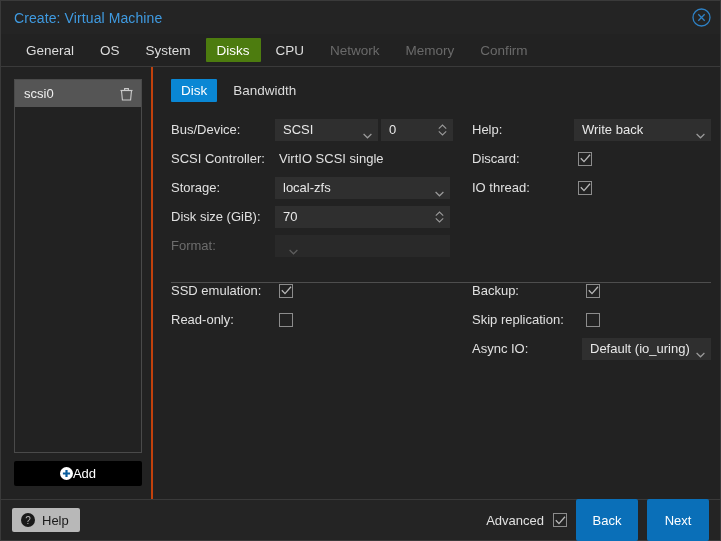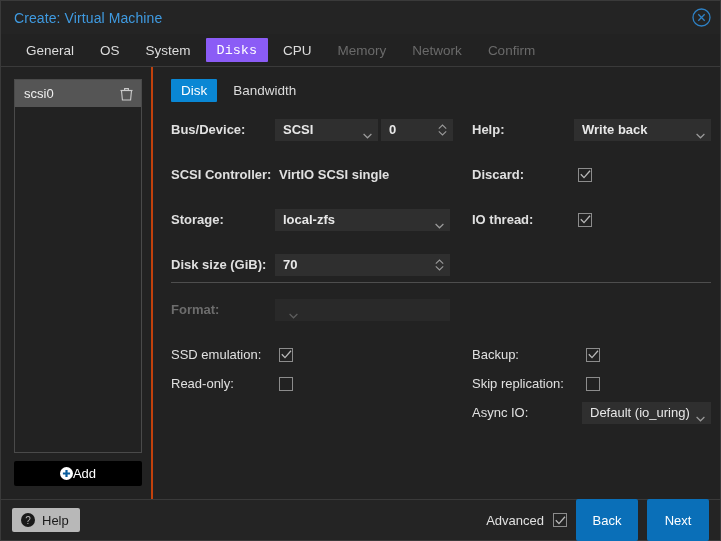--- a/index.html
+++ b/index.html
@@ -43,21 +43,21 @@
     padding-left: 14px;
     border-bottom: 1px solid #3a3a3a;
   }
   .tab {
     display: flex; align-items: center;
     padding: 0 11px; margin: 4px 4px 4px 0;
     font-size: 13.5px; color: #dcdcdc;
     cursor: pointer; border-radius: 1px;
     height: 24px; align-self: center;
   }
-  .tab.active { background: #8b5cf6; color: #ffffff; font-family: Liberation Mono, monospace; }
+  .tab.active { background: #4d7c0f; color: #ffffff; }
   .tab.disabled { color: #6a6a6a; cursor: default; }
 
   
   .body {
     flex: 1 1 auto; display: flex;
     background: #222222; min-height: 0;
   }
 
   
   .leftpanel {
@@ -103,22 +103,21 @@
   .subtab {
     font-size: 13.5px; color: #dcdcdc;
     padding: 4px 10px; border-radius: 1px; cursor: pointer;
   }
   .subtab.active { background: #0a87d4; color: #fff; }
 
   .formgrid {
     display: grid;
     grid-template-columns: 104px 175px 22px 102px 1fr;
     align-items: center;
-    row-gap: 16px;
-    font-weight: bold;
+    row-gap: 0;
   }
   .lbl {
     font-size: 13px; color: #e0e0e0;
     height: 29px; display: flex; align-items: center;
   }
   .lbl.dim { color: #6d6d6d; }
   .val-static {
     font-size: 13px; color: #e0e0e0;
     height: 29px; display: flex; align-items: center;
     padding-left: 4px;
@@ -222,22 +221,22 @@
       </svg>
     </span>
   </div>
 
   <div class="tabstrip">
     <div class="tab">General</div>
     <div class="tab">OS</div>
     <div class="tab">System</div>
     <div class="tab active">Disks</div>
     <div class="tab">CPU</div>
+    <div class="tab disabled">Network</div>
     <div class="tab disabled">Memory</div>
-    <div class="tab disabled">Network</div>
     <div class="tab disabled">Confirm</div>
   </div>
 
   <div class="body">
 
     <div class="leftpanel">
       <div class="disklist">
         <div class="disk-item">
           <span>scsi0</span>
           <span class="trash-icon">

